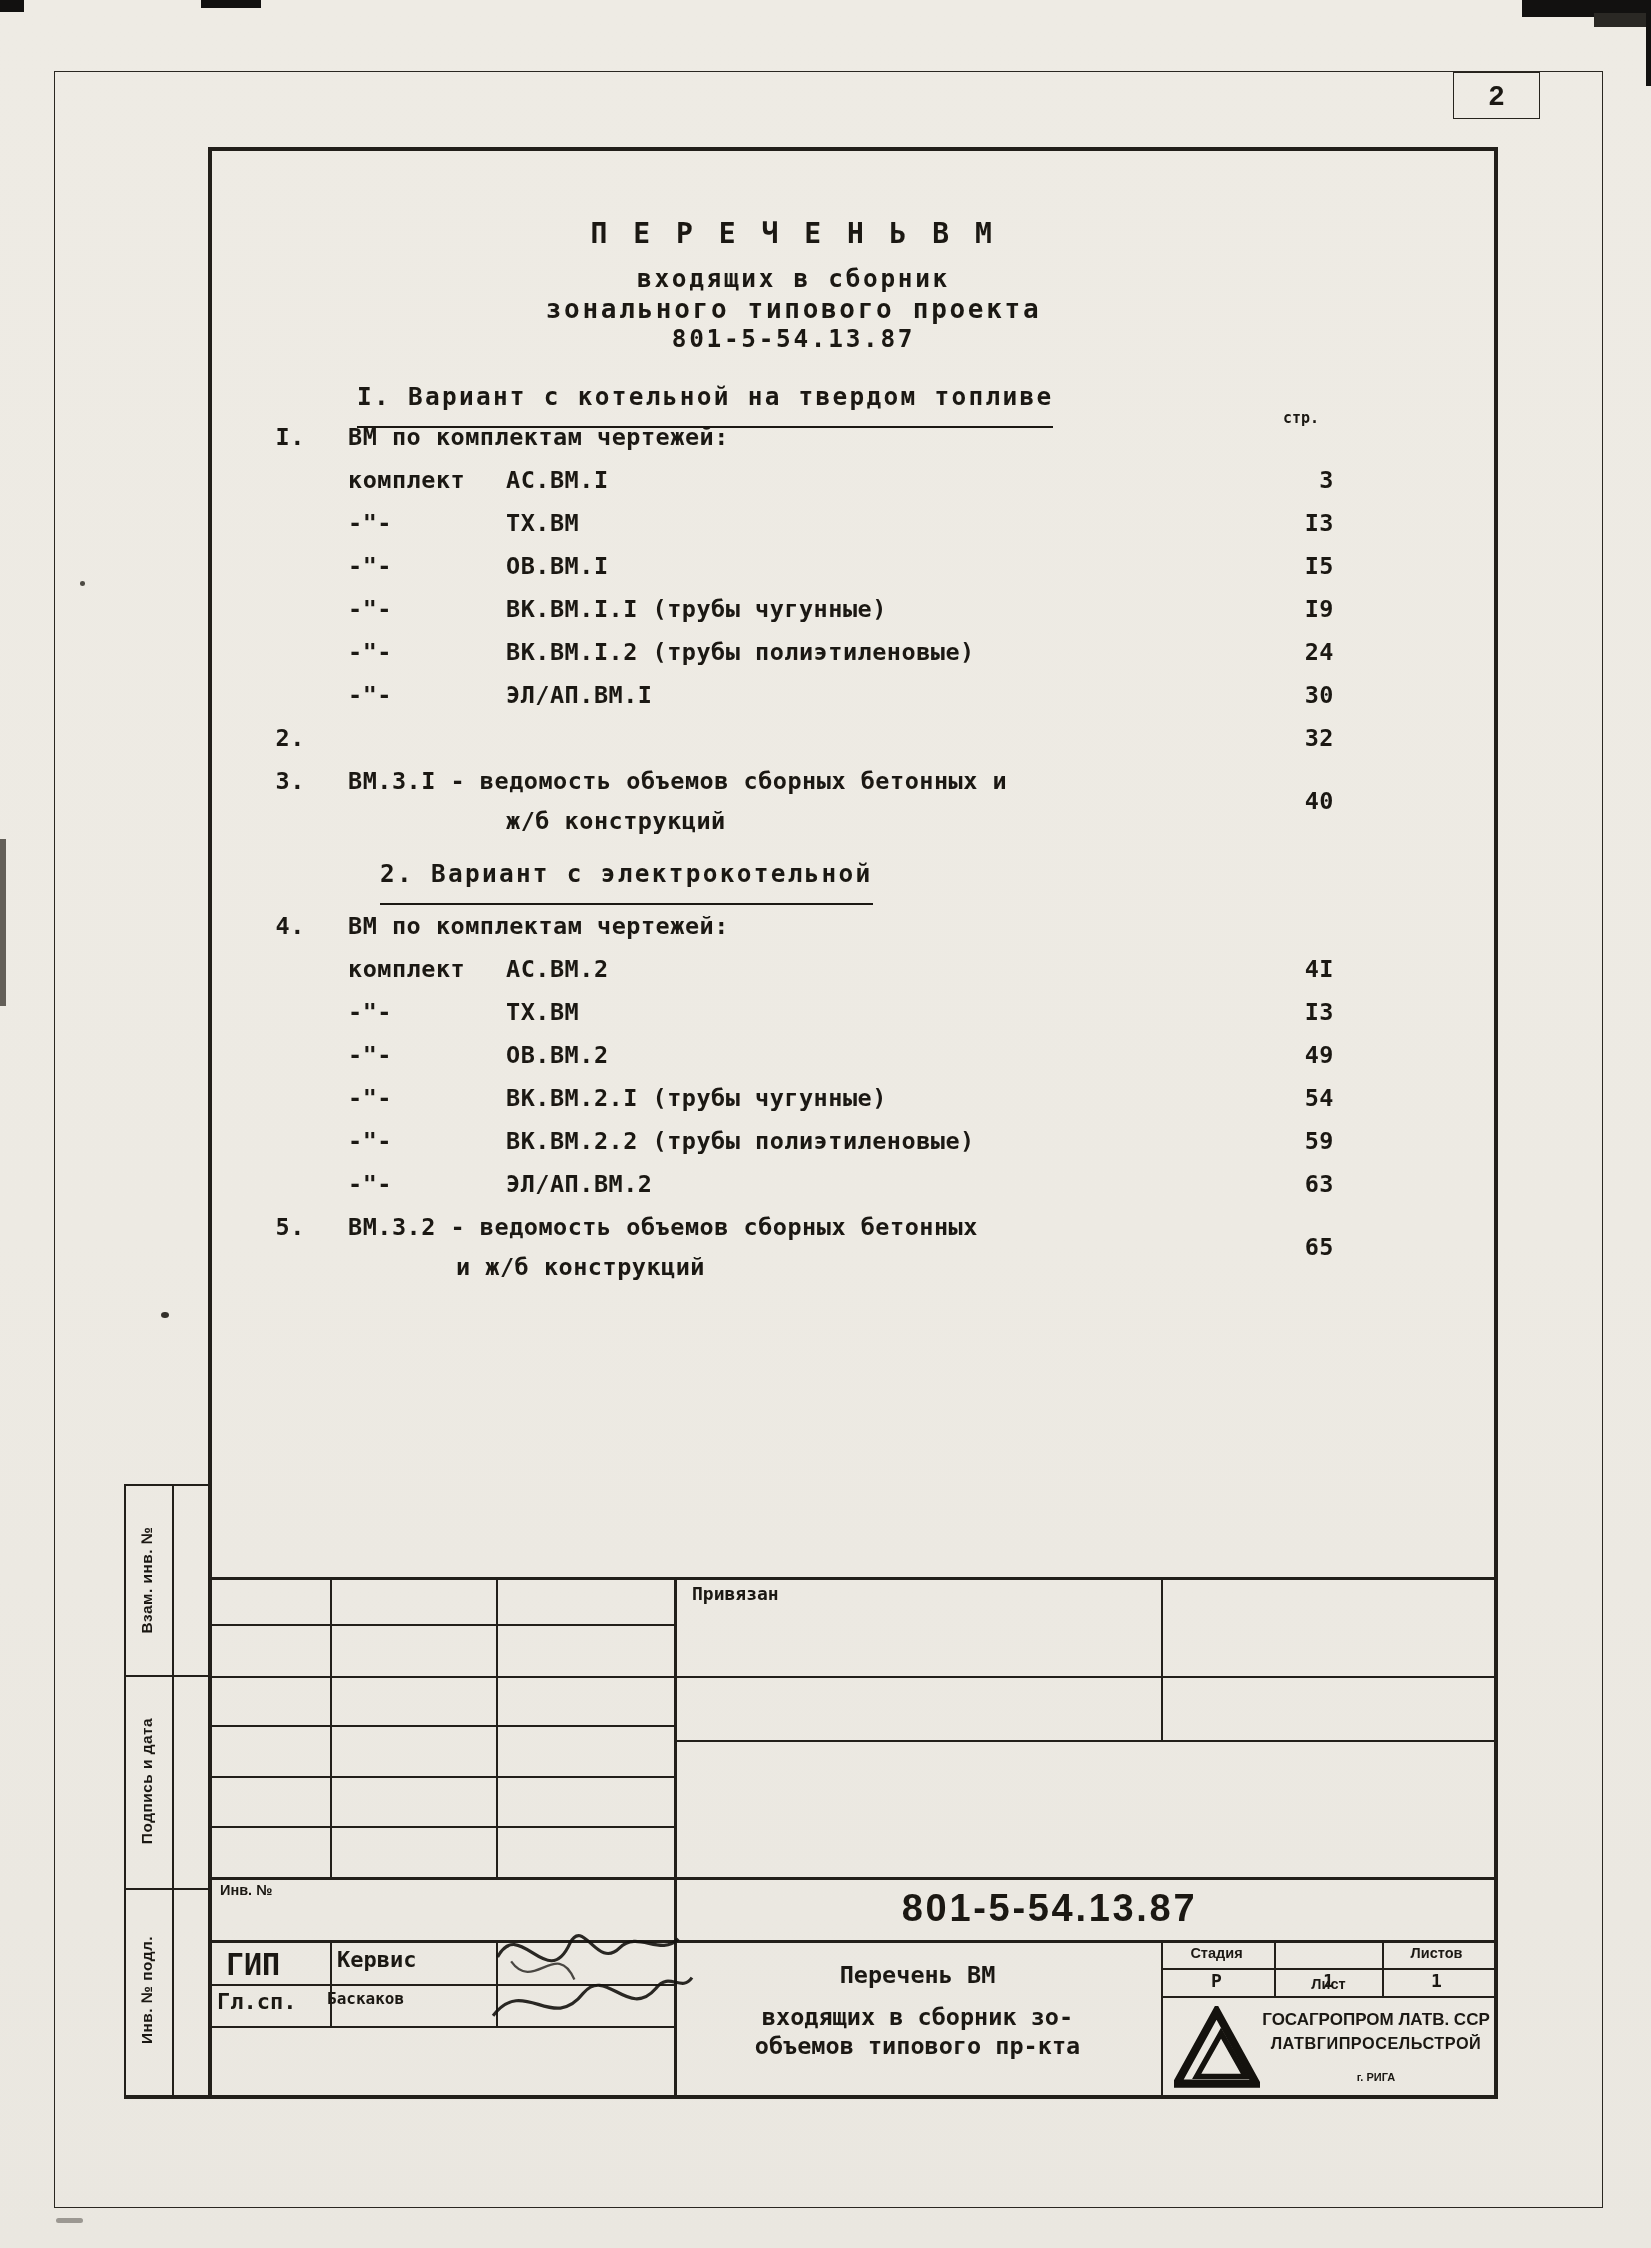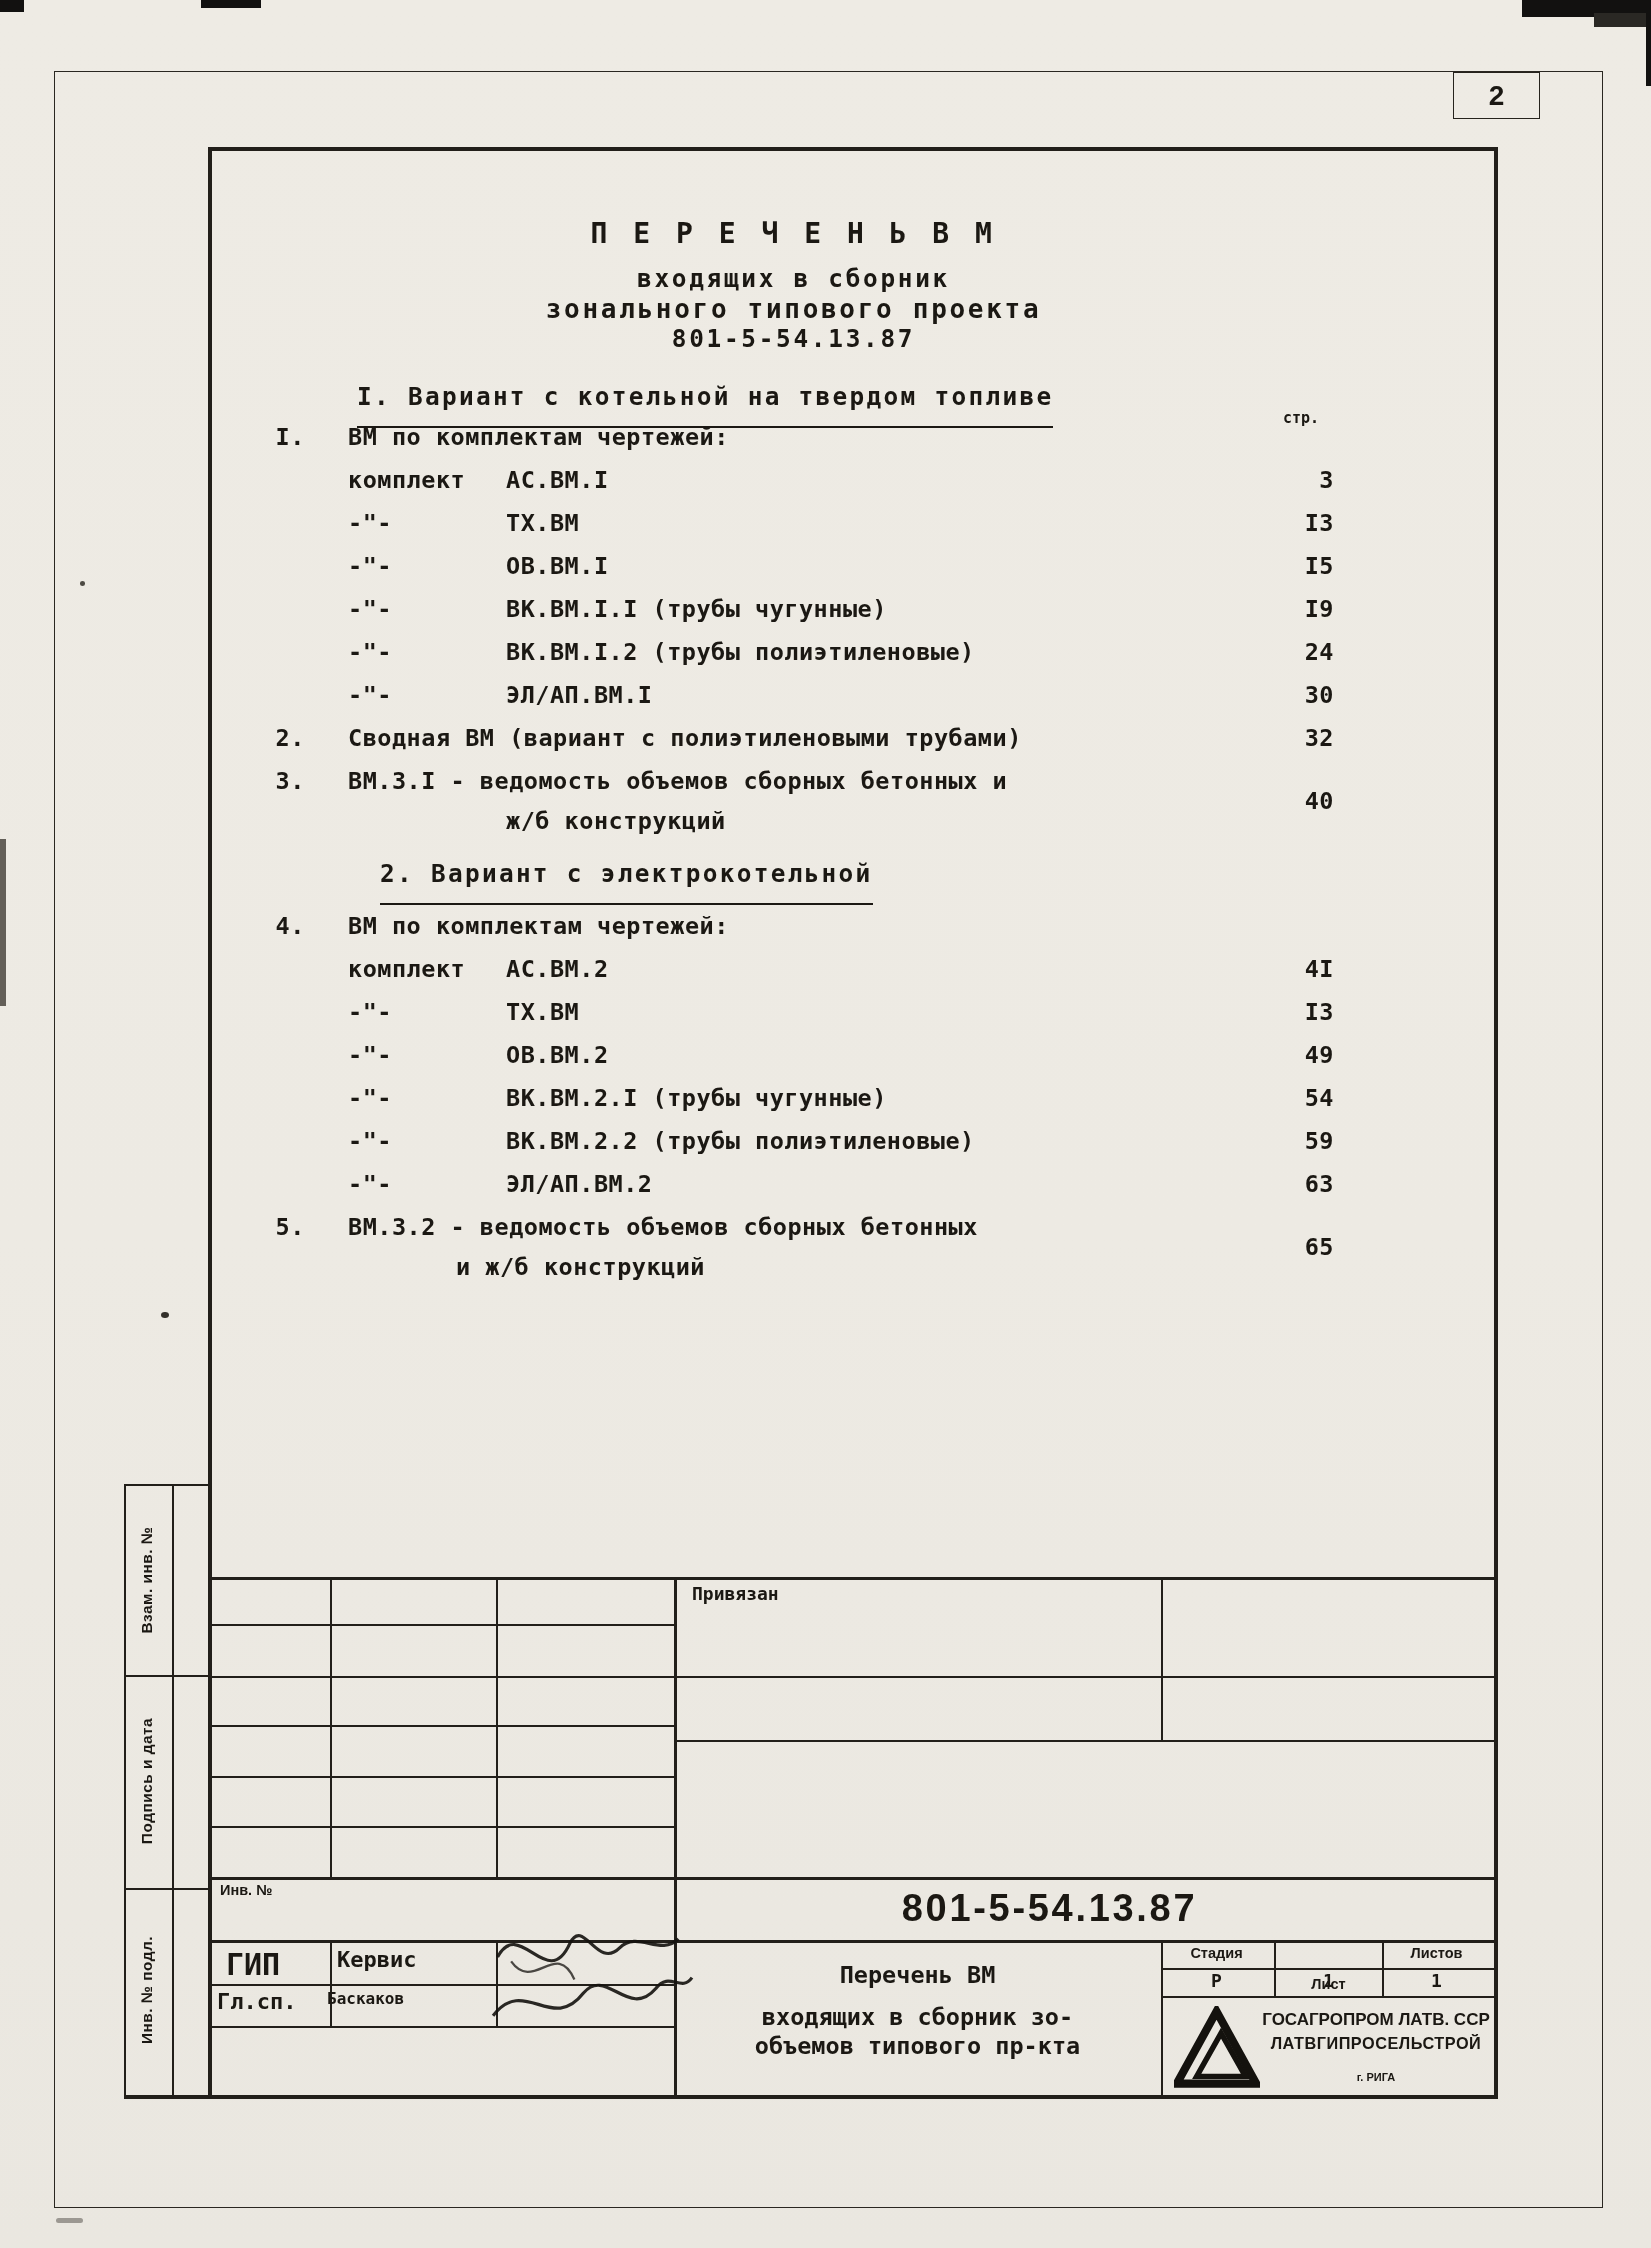--- a/index.html
+++ b/index.html
@@ -146,21 +146,20 @@
     <span class="code">ВК.ВМ.I.2 (трубы полиэтиленовые)</span>
     <span class="pg">24</span>
   </div>
   <div class="row">
     <span class="pre">-"-</span>
     <span class="code">ЭЛ/АП.ВМ.I</span>
     <span class="pg">30</span>
   </div>
   <div class="row">
     <span class="num">2.</span>
-    <span class="txt">Сводная ВМ (вариант с полиэтиленовыми трубами)</span>
     <span class="pg">32</span>
   </div>
   <div class="row tall">
     <span class="num">3.</span>
     <span class="txt">ВМ.З.I - ведомость объемов сборных бетонных и</span>
     <span class="txt2">ж/б конструкций</span>
     <span class="pg">40</span>
   </div>
 </div>
 

